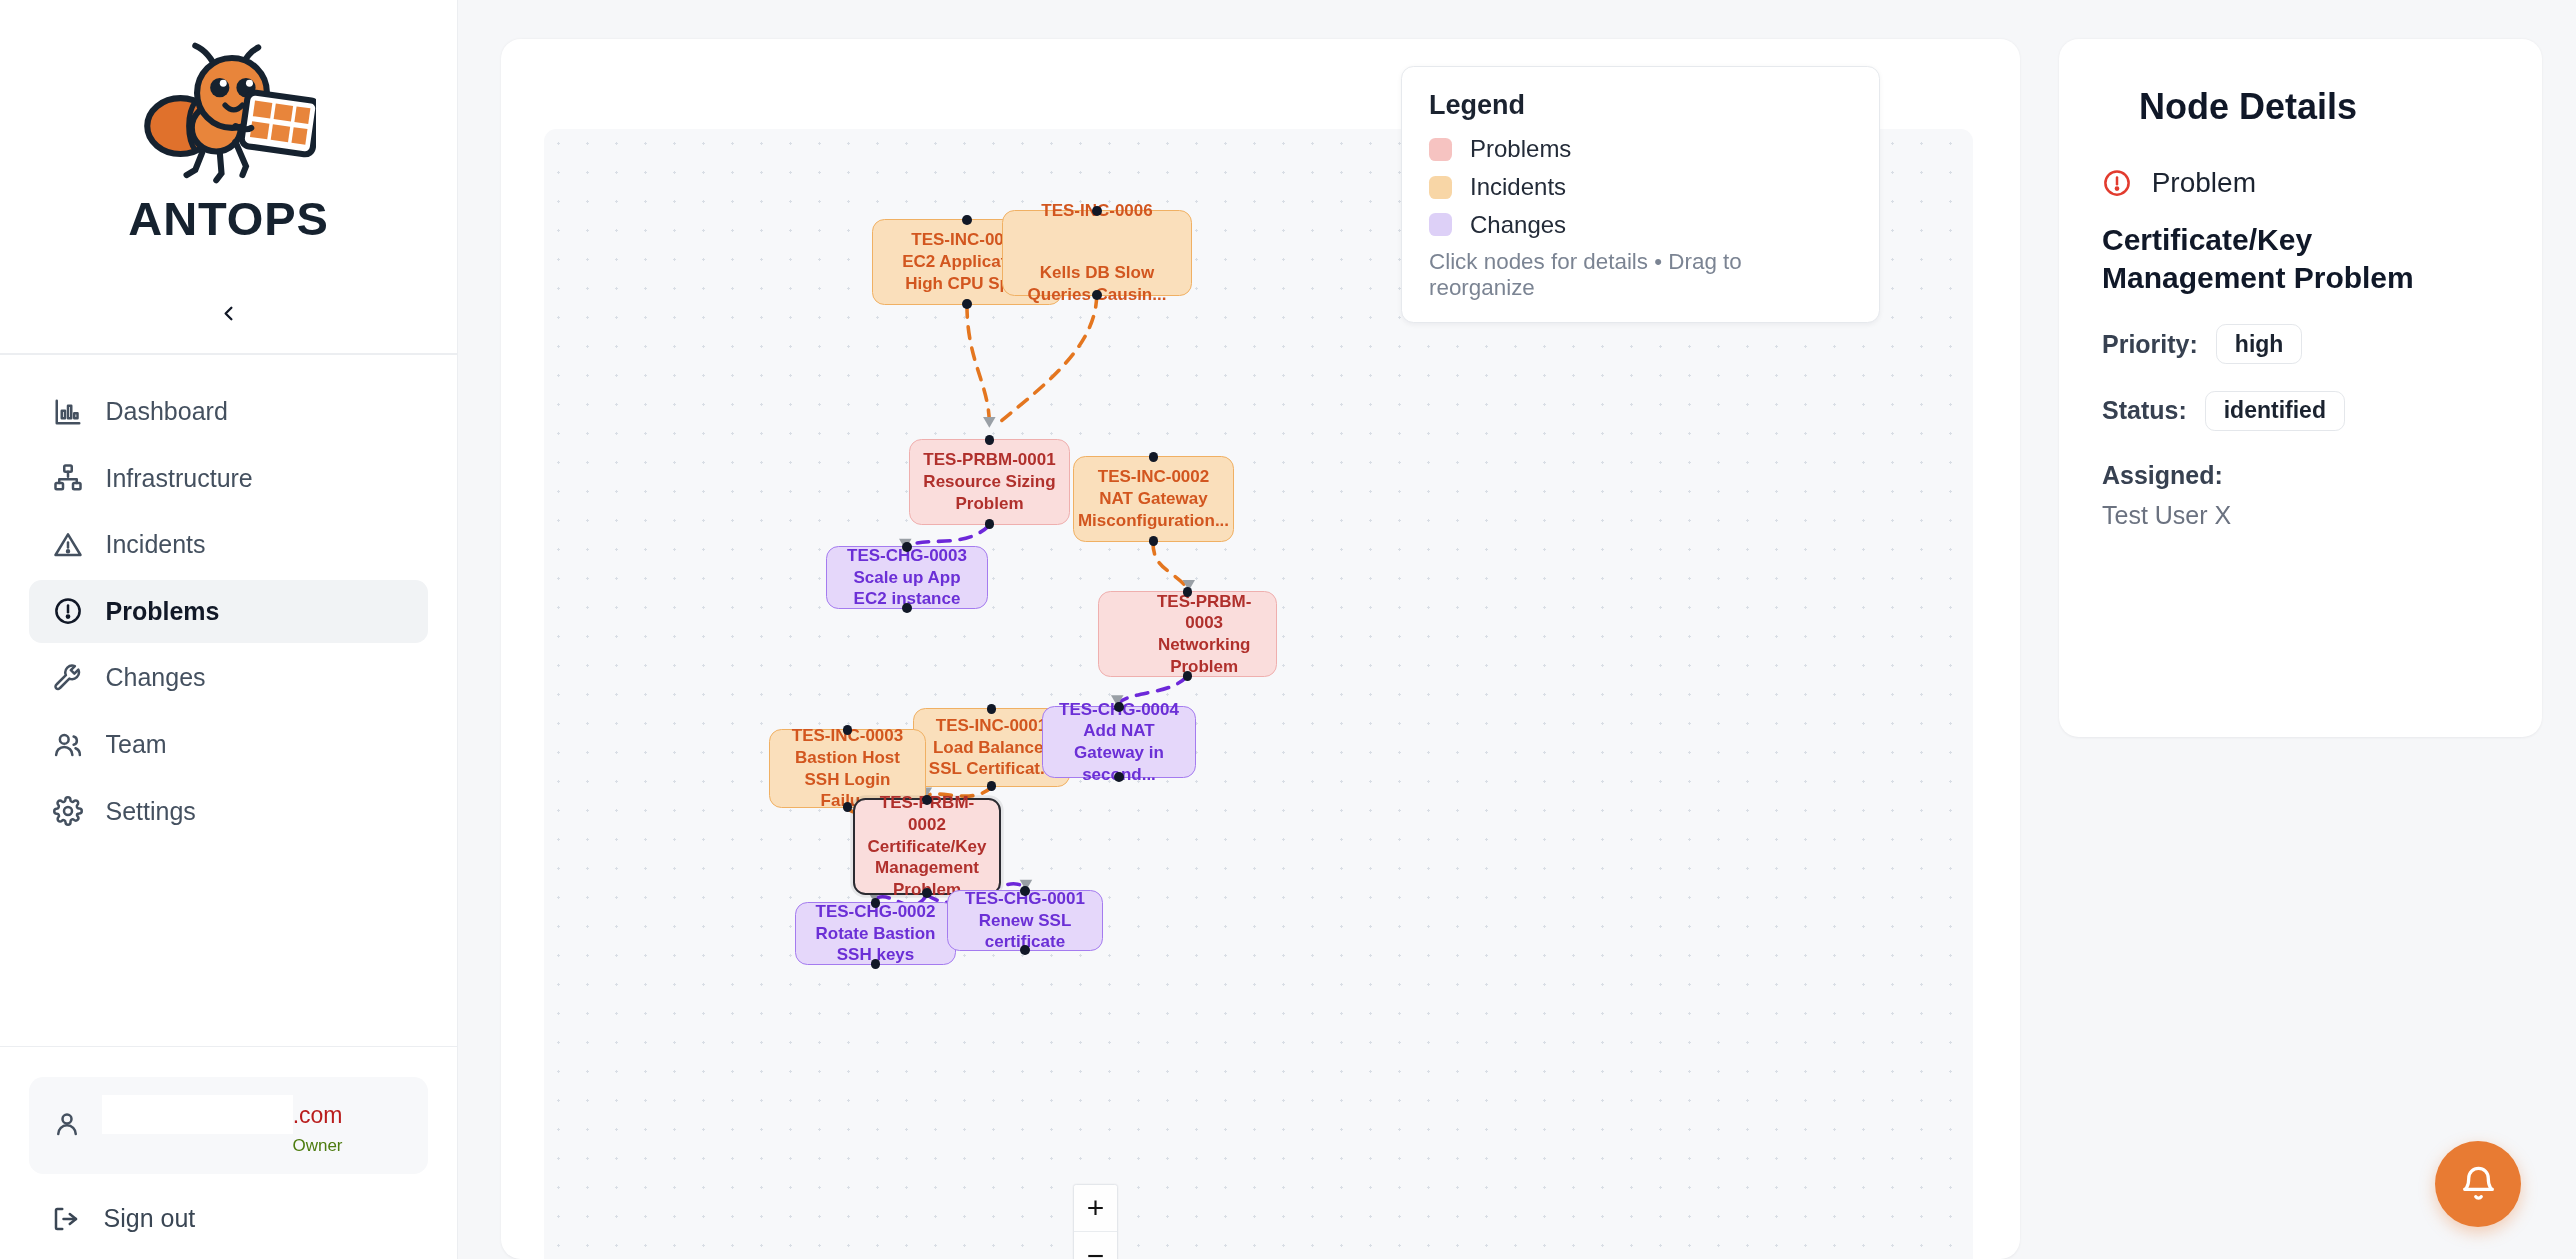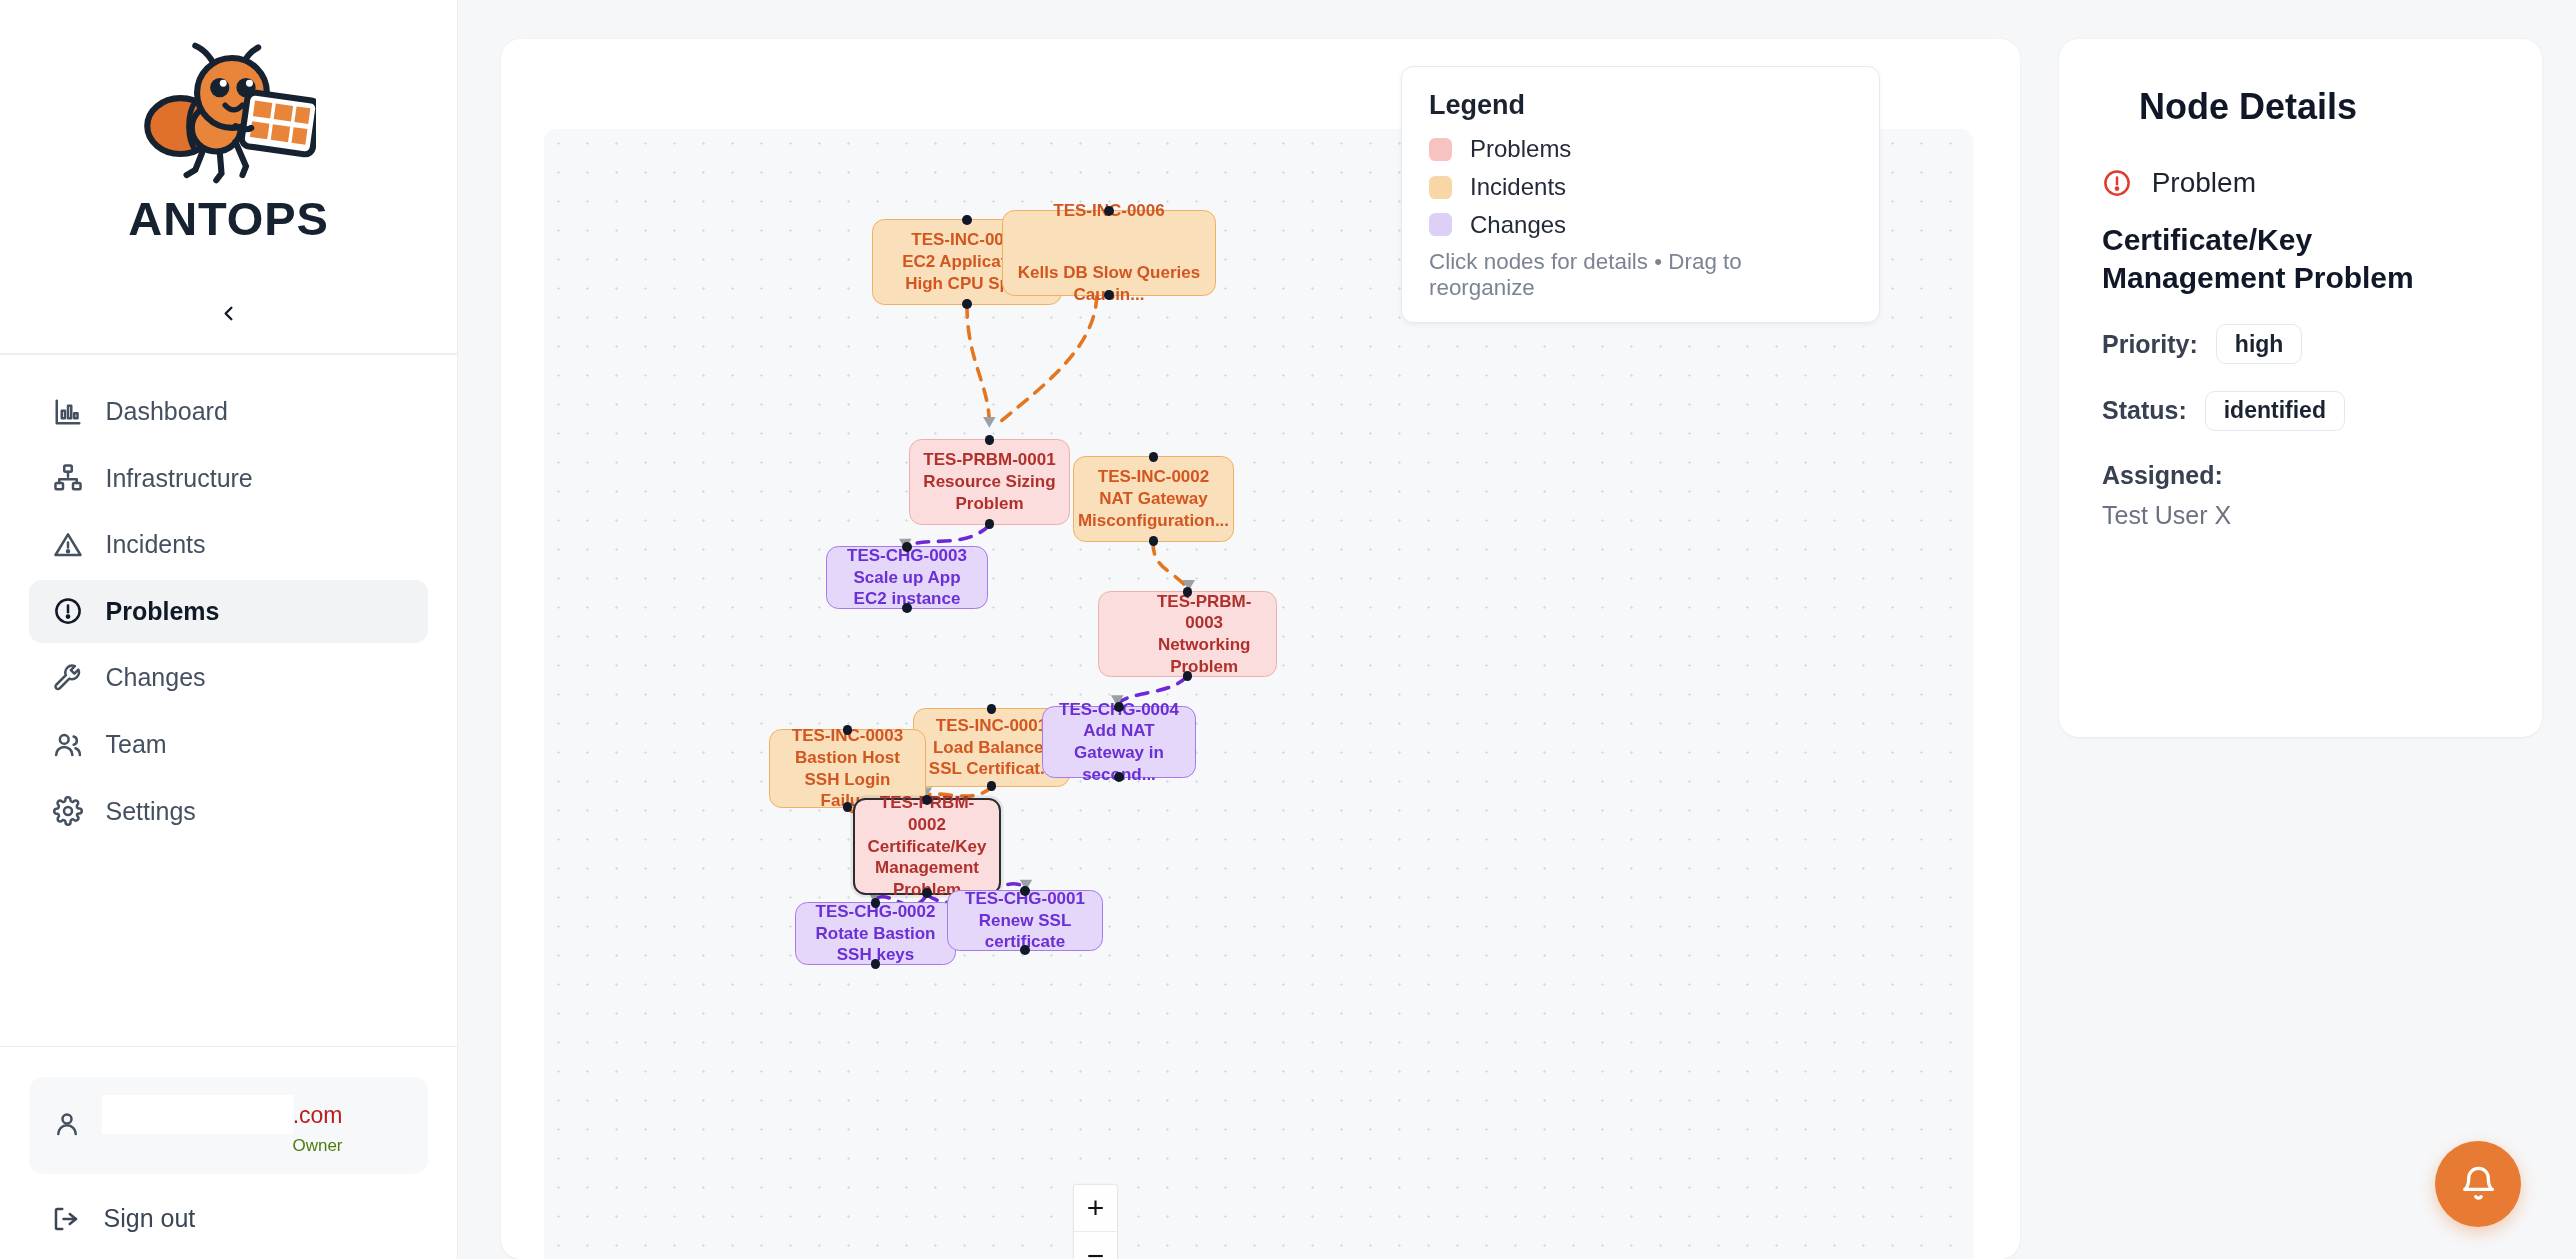--- a/index.html
+++ b/index.html
@@ -334,21 +334,21 @@
             <polygon points="539,851 532,839 546,839"></polygon>
           </g>
         </svg>
 
       <div class="node incident" style="left: 328px; top: 90px; width: 190px; height: 86px;">
             <div class="handle top"></div>
             <div class="nid">TES-INC-0004</div>
             <div class="ntitle">EC2 Application High CPU Spi...</div>
             <div class="handle bot"></div>
           </div>
-          <div class="node incident" style="left: 458px; top: 81px; width: 214px; height: 86px; gap: 40px;">
+          <div class="node incident" style="left: 458px; top: 81px; width: 190px; height: 86px; gap: 40px;">
             <div class="handle top"></div>
             <div class="nid">TES-INC-0006</div>
             <div class="ntitle">Kells DB Slow Queries Causin...</div>
             <div class="handle bot"></div>
           </div>
           <div class="node problem" style="left: 365px; top: 310px; width: 161px; height: 86px;">
             <div class="handle top"></div>
             <div class="nid">TES-PRBM-0001</div>
             <div class="ntitle">Resource Sizing Problem</div>
             <div class="handle bot"></div>

